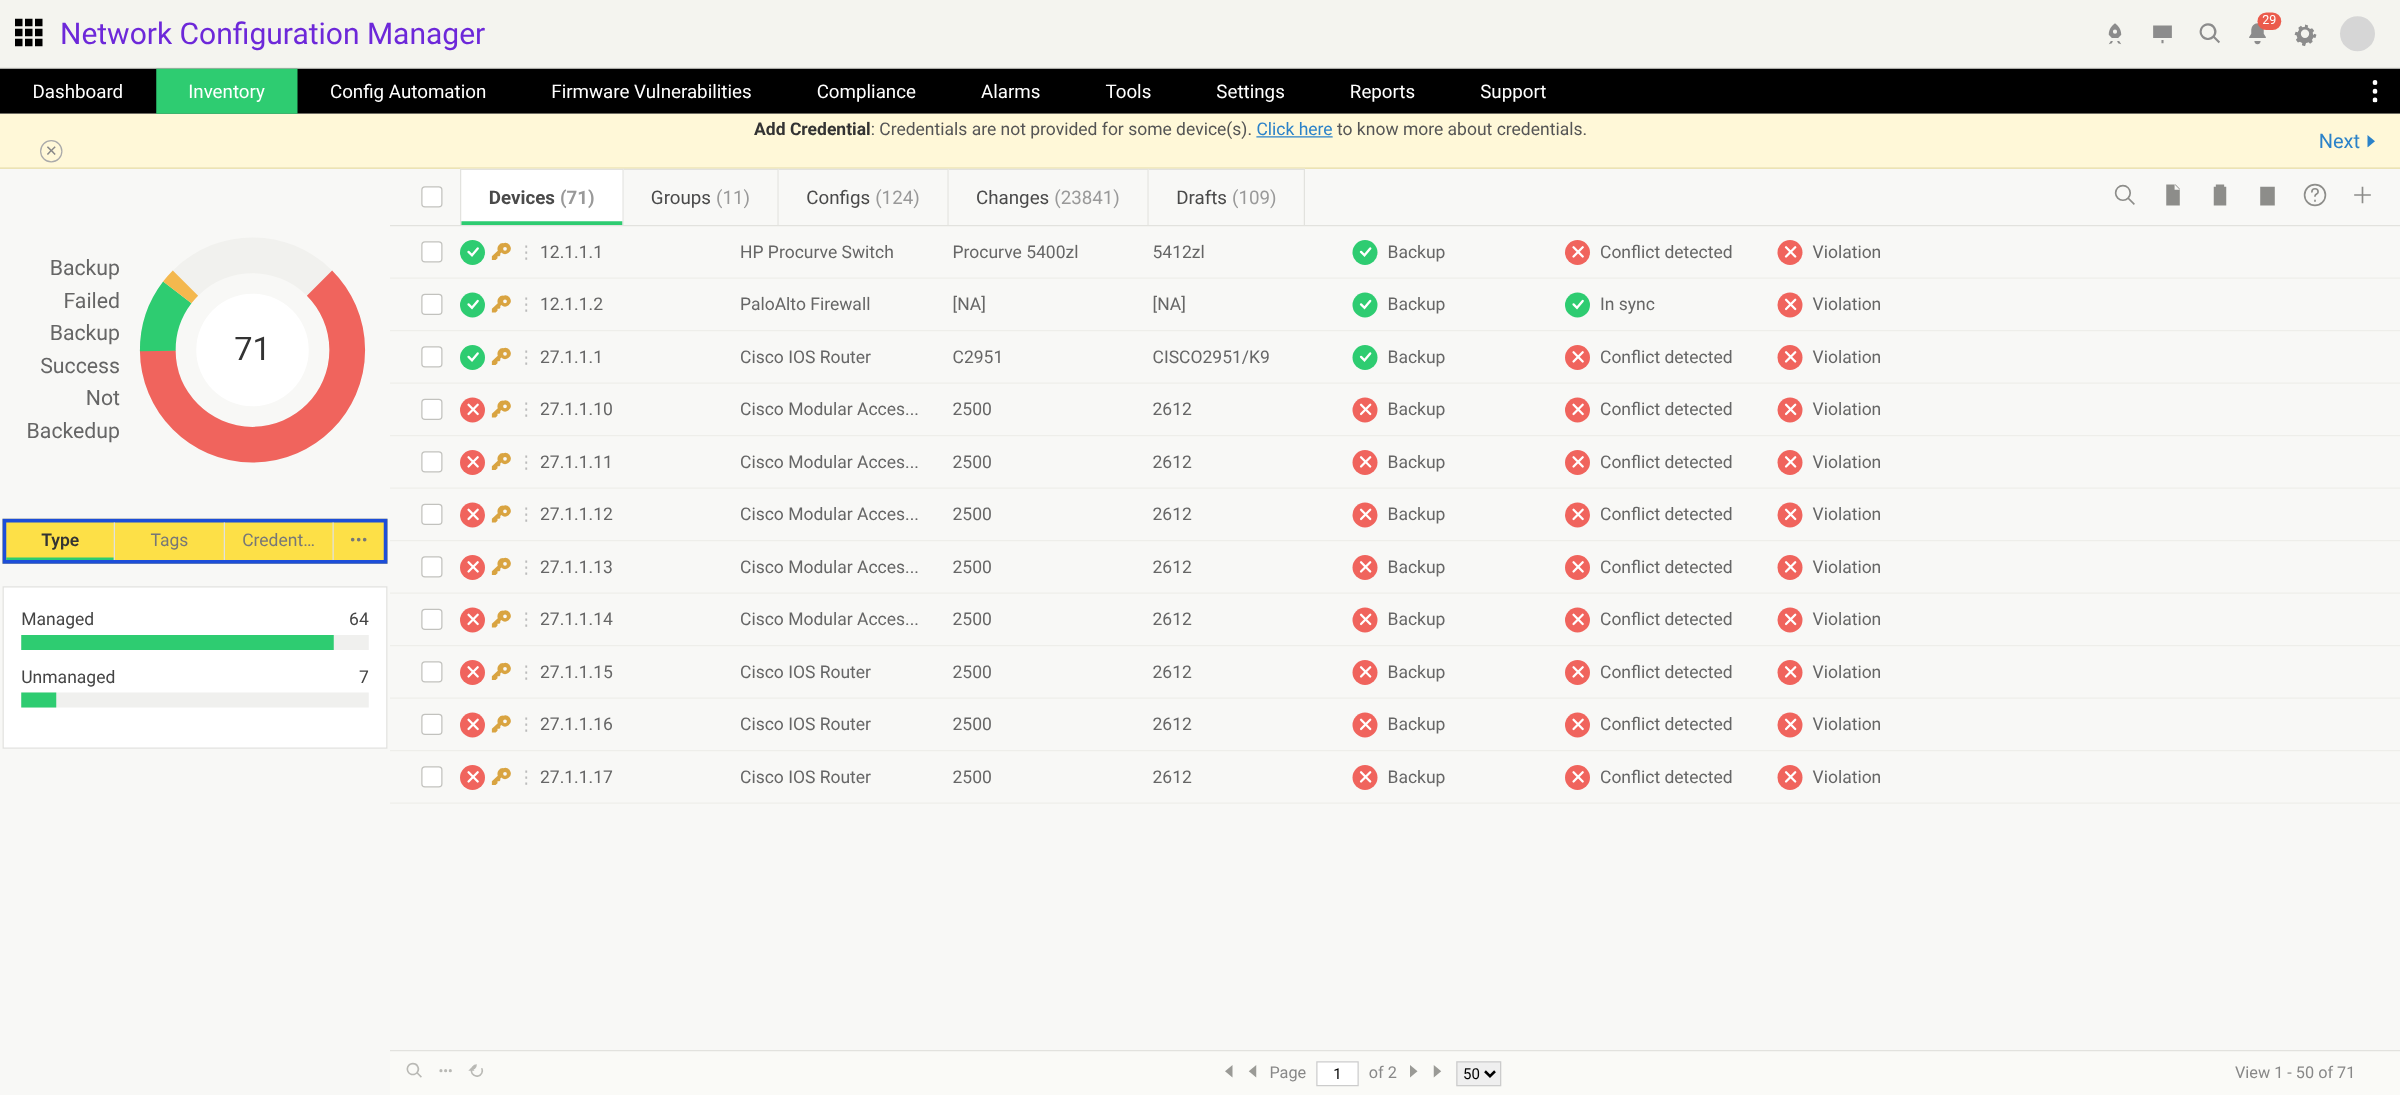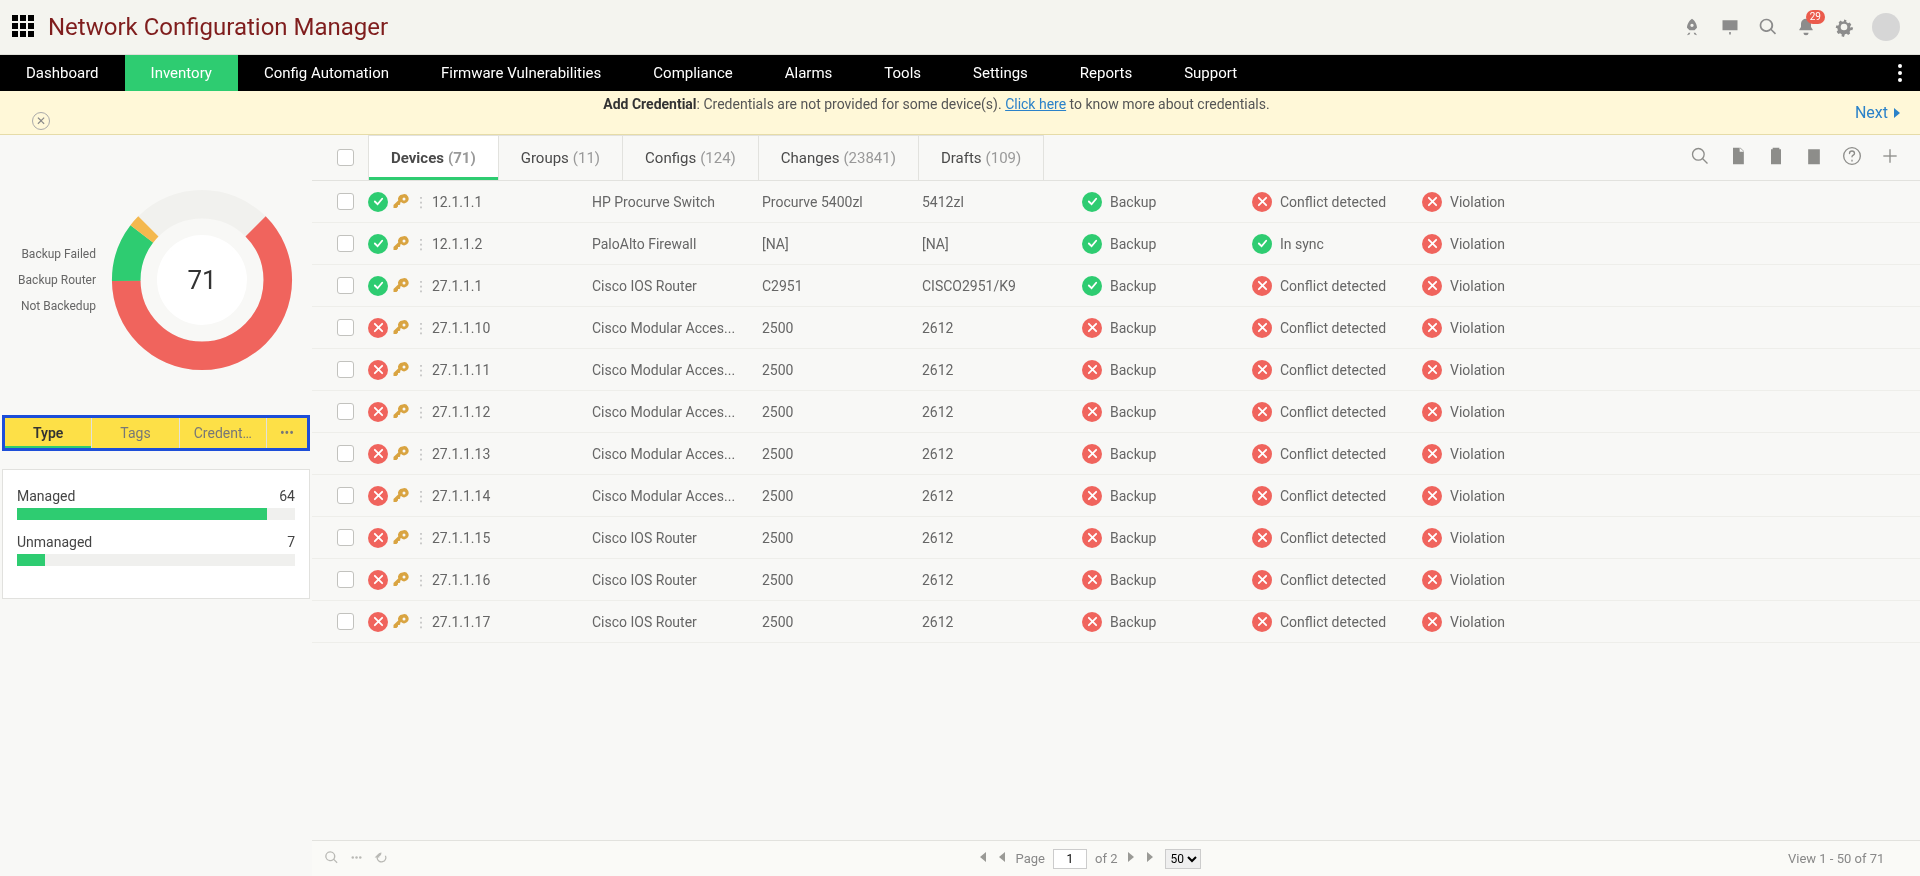--- a/index.html
+++ b/index.html
@@ -1,21 +1,21 @@
 <!DOCTYPE html>
 <html><head>
 <meta charset="utf-8">
 <style>
 * { box-sizing: border-box; margin: 0; padding: 0; font-family: -apple-system, "Segoe UI", Roboto, "Helvetica Neue", Arial, sans-serif; }
 body { background: #f8f8f6; color: #444; overflow: hidden; font-size: 14px; }
 
 .topbar { height: 55px; display: flex; align-items: center; padding: 0 8px; background: #f4f4ef; border-bottom: 1px solid #e0e0da; }
 .app-menu { width: 24px; height: 24px; display: grid; grid-template-columns: repeat(3, 6px); grid-template-rows: repeat(3, 6px); gap: 2px; margin: 0 12px 0 4px; cursor: pointer; }
 .app-menu span { background:#000; }
-.brand { font-size: 24px; font-weight: 400; color:#7f1d1d; flex:1; }
+.brand { font-size: 24px; font-weight: 400; color:#6d28d9; flex:1; }
 .topbar-actions { display:flex; align-items:center; gap: 18px; padding-right: 12px; }
 .topbar-icon { width:20px; height:20px; color:#8c8c8c; cursor:pointer; position:relative; display:flex; align-items:flex-start; justify-content:center; }
 .topbar-icon svg { width:20px; height:20px; fill:#8c8c8c; }
 .badge { position:absolute; top:-7px; right:-9px; background:#eb5b4c; color:#fff; font-size:10px; border-radius:8px; padding:1px 4px; line-height:12px; min-width:14px; text-align:center; }
 .avatar { width:28px; height:28px; border-radius:50%; background:#d6d6d6; }
 
 .navbar { background:#000; height:36px; display:flex; align-items:stretch; }
 .nav-item { color:#fff; padding: 0 26px; display:flex; align-items:center; font-size:15px; cursor:pointer; }
 .nav-item.active { background:#2ecc71; }
 .nav-more { margin-left:auto; width:40px; display:flex; align-items:center; justify-content:center; cursor:pointer; }
@@ -26,21 +26,21 @@
 .alert-bar b { font-weight:700; color:#333; }
 .alert-bar a { color:#2b82c9; text-decoration:underline; cursor:pointer; }
 .alert-dismiss { width:18px; height:18px; border:1px solid #aaa; border-radius:50%; display:flex; align-items:center; justify-content:center; font-size:12px; color:#888; margin-left:14px; cursor:pointer; }
 .alert-next { margin-left:auto; color:#2b82c9; display:flex; align-items:center; gap:4px; font-size:16px; cursor:pointer; }
 .alert-next svg { width:10px; height:10px; fill:#2b82c9; }
 
 .workspace { display:flex; height:calc(100vh - 135px); }
 .sidebar { width:312px; padding:10px 2px 0 2px; display:flex; flex-direction:column; }
 
 .donut-wrap { position:relative; height:270px; display:flex; align-items:center; }
-.legend { font-size:12px; color:#666; line-height:26px; text-align:right; width:94px; }
+.legend { font-size:17px; color:#666; line-height:26px; text-align:right; width:94px; }
 .donut { position:relative; width:200px; height:200px; margin-left:6px; }
 .donut svg { width:200px; height:200px; }
 .donut-center { position:absolute; left:50%; top:50%; transform:translate(-50%,-50%); background:#fff; width:86px; height:86px; border-radius:50%; display:flex; align-items:center; justify-content:center; font-size:26px; color:#333; box-shadow:0 0 0 2px #fff; }
 
 .side-tabs { display:flex; border:3px solid #1d4ed8; background:#fde047; height:36px; }
 .side-tab { flex:1; display:flex; align-items:center; justify-content:center; font-size:14px; color:#777; border-right:1px solid #e1e1de; cursor:pointer; overflow:hidden; white-space:nowrap; text-overflow:ellipsis; padding:0 4px; }
 .side-tab:last-child { border-right:none; width:40px; flex:none; }
 .side-tab.active { font-weight:600; color:#333; box-shadow: inset 0 -2px 0 #2ecc71; }
 
 .bar-panel { border:1px solid #e1e1de; background:#fff; margin-top:18px; padding:18px 14px; font-size:14px; }
@@ -172,21 +172,21 @@
       </svg>
   </div>
 </div>
 
 <div class="workspace">
 
   <div class="sidebar">
     <div class="donut-wrap">
       <div class="legend">
         <div>Backup Failed</div>
-        <div>Backup Router</div>
+        <div>Backup Success</div>
         <div>Not Backedup</div>
       </div>
       <div class="donut">
         <svg viewBox="0 0 42 42" id="donut-svg">
             <circle cx="21" cy="21" r="15.915" fill="none" stroke="#f1f1ee" stroke-width="6"></circle>
             <circle cx="21" cy="21" r="15.915" fill="none" stroke="#f0645d" stroke-width="6" stroke-dasharray="62.32200798234532 37.6748861814178" transform="rotate(-45 21 21)"></circle>
             <circle cx="21" cy="21" r="15.915" fill="none" stroke="#2ecc71" stroke-width="6" stroke-dasharray="10.563052200397513 89.43384196336561" transform="rotate(179.36619718309856 21 21)"></circle>
             <circle cx="21" cy="21" r="15.915" fill="none" stroke="#f4b84e" stroke-width="6" stroke-dasharray="2.1126104400795023 97.88428372368361" transform="rotate(217.39436619718305 21 21)"></circle>
           </svg>
         <div class="donut-center">71</div>

